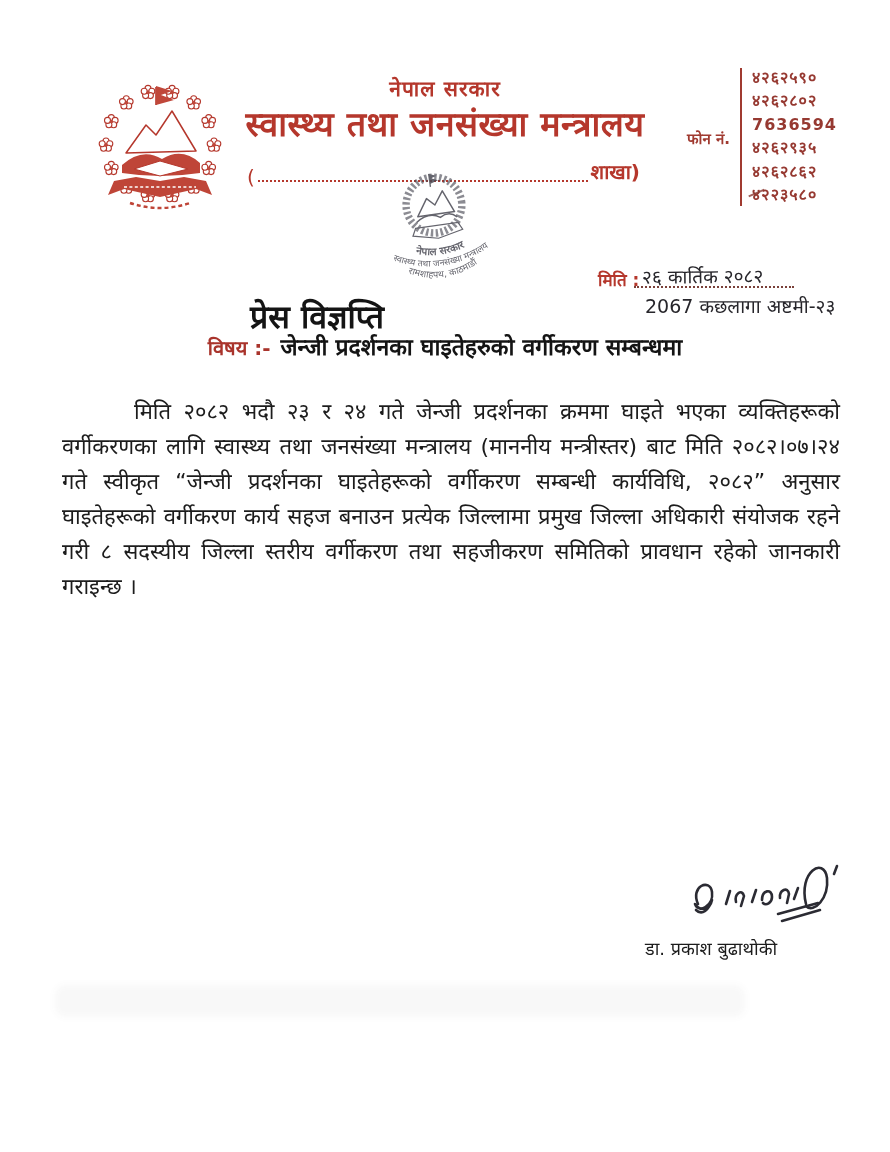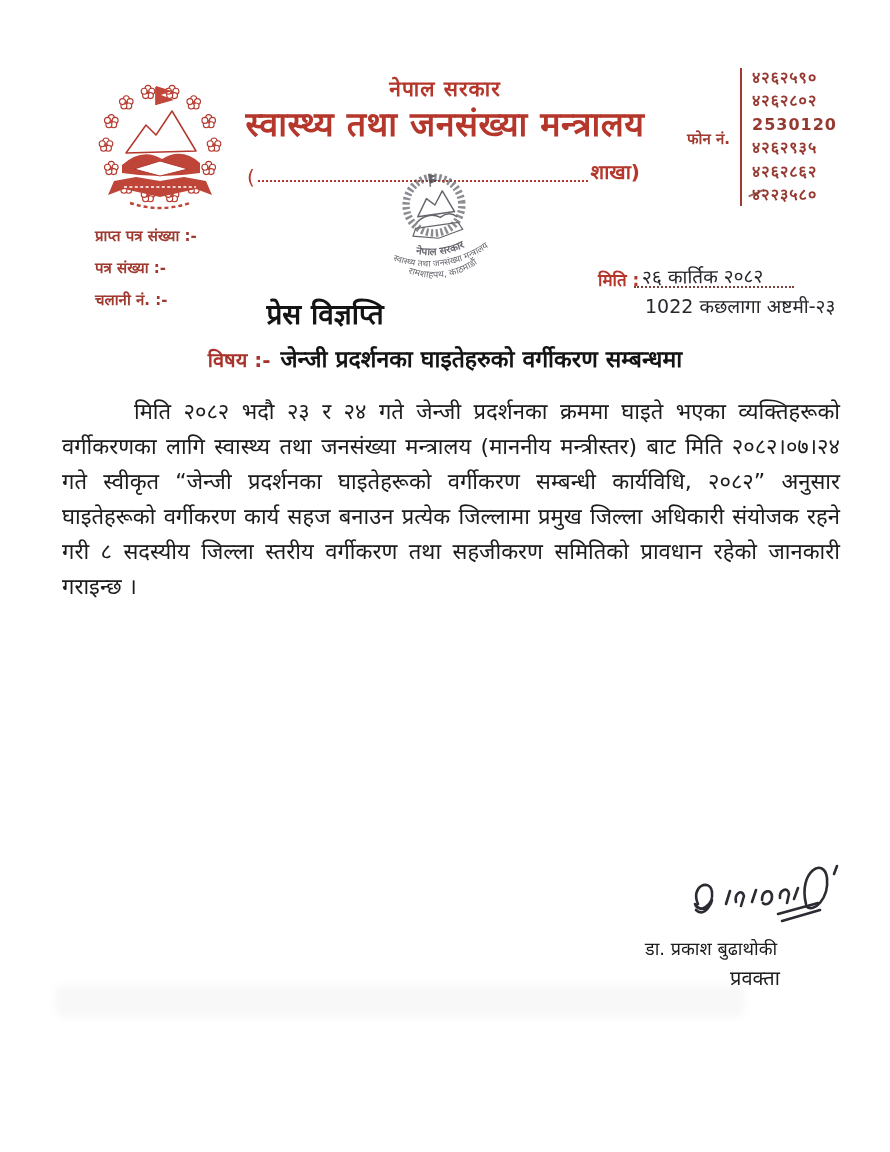--- a/index.html
+++ b/index.html
@@ -46,22 +46,22 @@
   .date-label{position:absolute;left:598px;top:268px;color:#b5372c;font-size:17px;font-weight:bold;}
   .date-value{
     position:absolute;left:642px;top:263px;width:156px;color:#27262b;
     font-size:19px;transform:rotate(-.6deg);white-space:nowrap;
   }
   .date-dots{position:absolute;left:634px;top:272px;width:160px;border-bottom:2px dotted #7a4039;height:14px;}
   .date-ns{position:absolute;left:645px;top:293px;color:#27262b;font-size:19px;white-space:nowrap;}
   
   .stamp{position:absolute;left:360px;top:162px;width:158px;height:158px;opacity:.85;transform:rotate(-8deg);}
   
-  .press-title{position:absolute;left:250px;top:294px;width:150px;text-align:center;font-size:28px;font-weight:bold;color:#141414;}
-  .subject-row{position:absolute;left:0;top:342px;width:890px;text-align:center;white-space:nowrap;}
+  .press-title{position:absolute;left:250px;top:294px;width:150px;text-align:left;font-size:32px;font-weight:bold;color:#141414;}
+  .subject-row{position:absolute;left:0;top:330px;width:890px;text-align:center;white-space:nowrap;}
   .subject-row .s-label{color:#a9342c;font-size:20px;font-weight:bold;margin-right:10px;}
   .subject-row .s-text{color:#141414;font-size:23px;font-weight:bold;}
   
   .body-text{position:absolute;left:62px;top:394px;width:778px;}
   .body-text p{
     margin:0 0 13px 0;font-size:22px;line-height:35px;color:#1c1c1c;
     text-align:justify;text-indent:72px;
   }
   
   .sig-scribble{position:absolute;left:682px;top:852px;width:165px;height:88px;}
@@ -117,37 +117,32 @@
     <span class="paren">(</span>
     <span class="dots"></span>
     <span class="branch-word">शाखा)</span>
   </div>
 
   <div class="phone-label">फोन नं.</div>
   <div class="phone-rule"></div>
   <div class="phone-list">
     <div>४२६२५९०</div>
     <div>४२६२८०२</div>
-    <div>2530120</div>
+    <div>7636594</div>
     <div>४२६२९३५</div>
     <div>४२६२८६२</div>
     <div>४२२३५८०</div>
   </div>
   <div class="pen-mark"></div>
 
-  <div class="meta-left">
-    <div>प्राप्त पत्र संख्या :-</div>
-    <div>पत्र संख्या :-</div>
-    <div>चलानी नं. :-</div>
-  </div>
 
   <div class="date-label">मिति :</div>
   <div class="date-dots"></div>
   <div class="date-value">२६ कार्तिक २०८२</div>
-  <div class="date-ns">1022 कछलागा अष्टमी-२३</div>
+  <div class="date-ns">2067 कछलागा अष्टमी-२३</div>
 
   <svg class="stamp" viewBox="0 0 170 170" aria-hidden="true">
     <defs>
       <path id="arcA" d="M47,90 A80,80 0 0 0 123,90"></path>
       <path id="arcB" d="M32,98 A110,110 0 0 0 138,98"></path>
       <path id="arcC" d="M50,116 A80,80 0 0 0 120,116"></path>
     </defs>
     <circle cx="85" cy="46" r="30" fill="none" stroke="#4a4a54" stroke-width="8" stroke-dasharray="2.6 2.6" opacity=".75"></circle>
     <path d="M84,12 l8,3 l-6,2 l7,3 l-9,3 z" fill="#4a4a54"></path>
     <path d="M84,12 v14" stroke="#4a4a54" stroke-width="1.4"></path>
@@ -183,16 +178,15 @@
       <path d="M80,48 c0,-10 10,-12 10,-3 c0,6 -6,9 -9,6"></path>
       <path d="M98,46 c-1,-8 8,-12 9,-4 l-2,9"></path>
       <path d="M112,47 l4,-11"></path>
       <path d="M124,52 C116,20 142,4 145,26 C147,46 132,62 124,54"></path>
       <path d="M152,22 l3,-8"></path>
       <path d="M96,62 l40,-11"></path>
       <path d="M100,69 l38,-11"></path>
     </g>
   </svg>
   <div class="sig-name">डा. प्रकाश बुढाथोकी</div>
-  <div class="sig-role">प्रवक्ता</div>
 
   <div class="smudge"></div>
 </div>
 
 </body></html>

